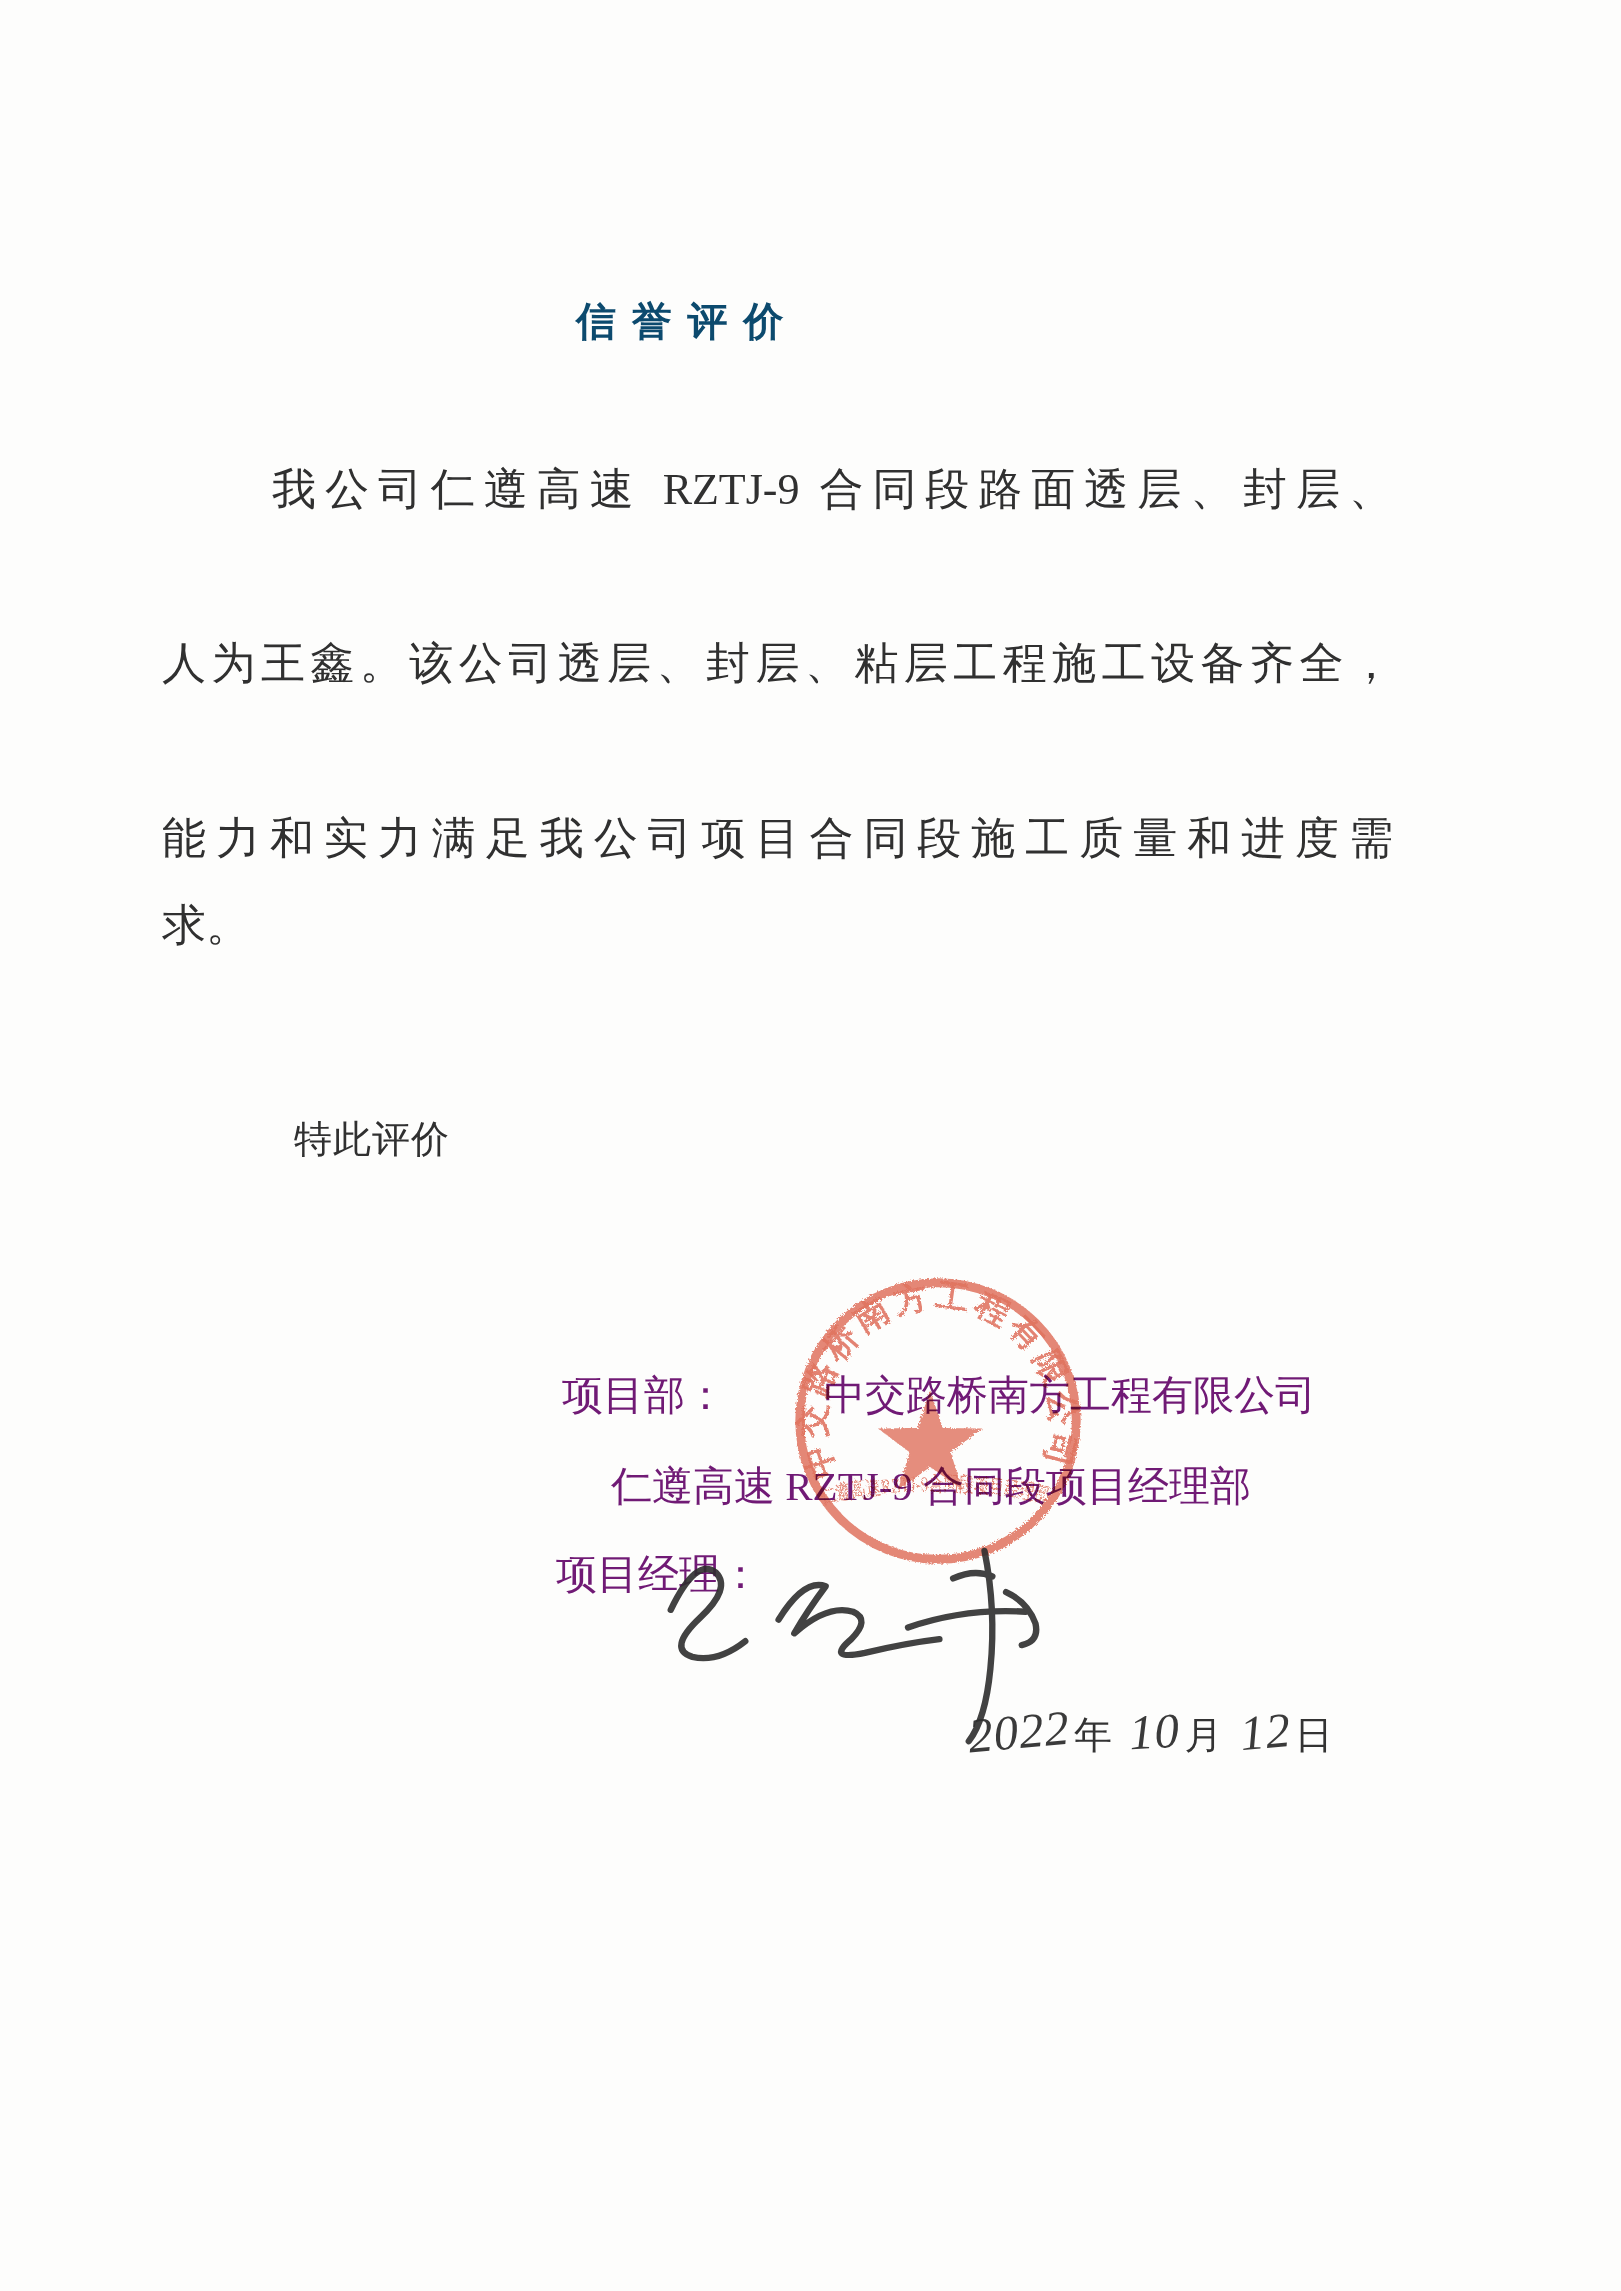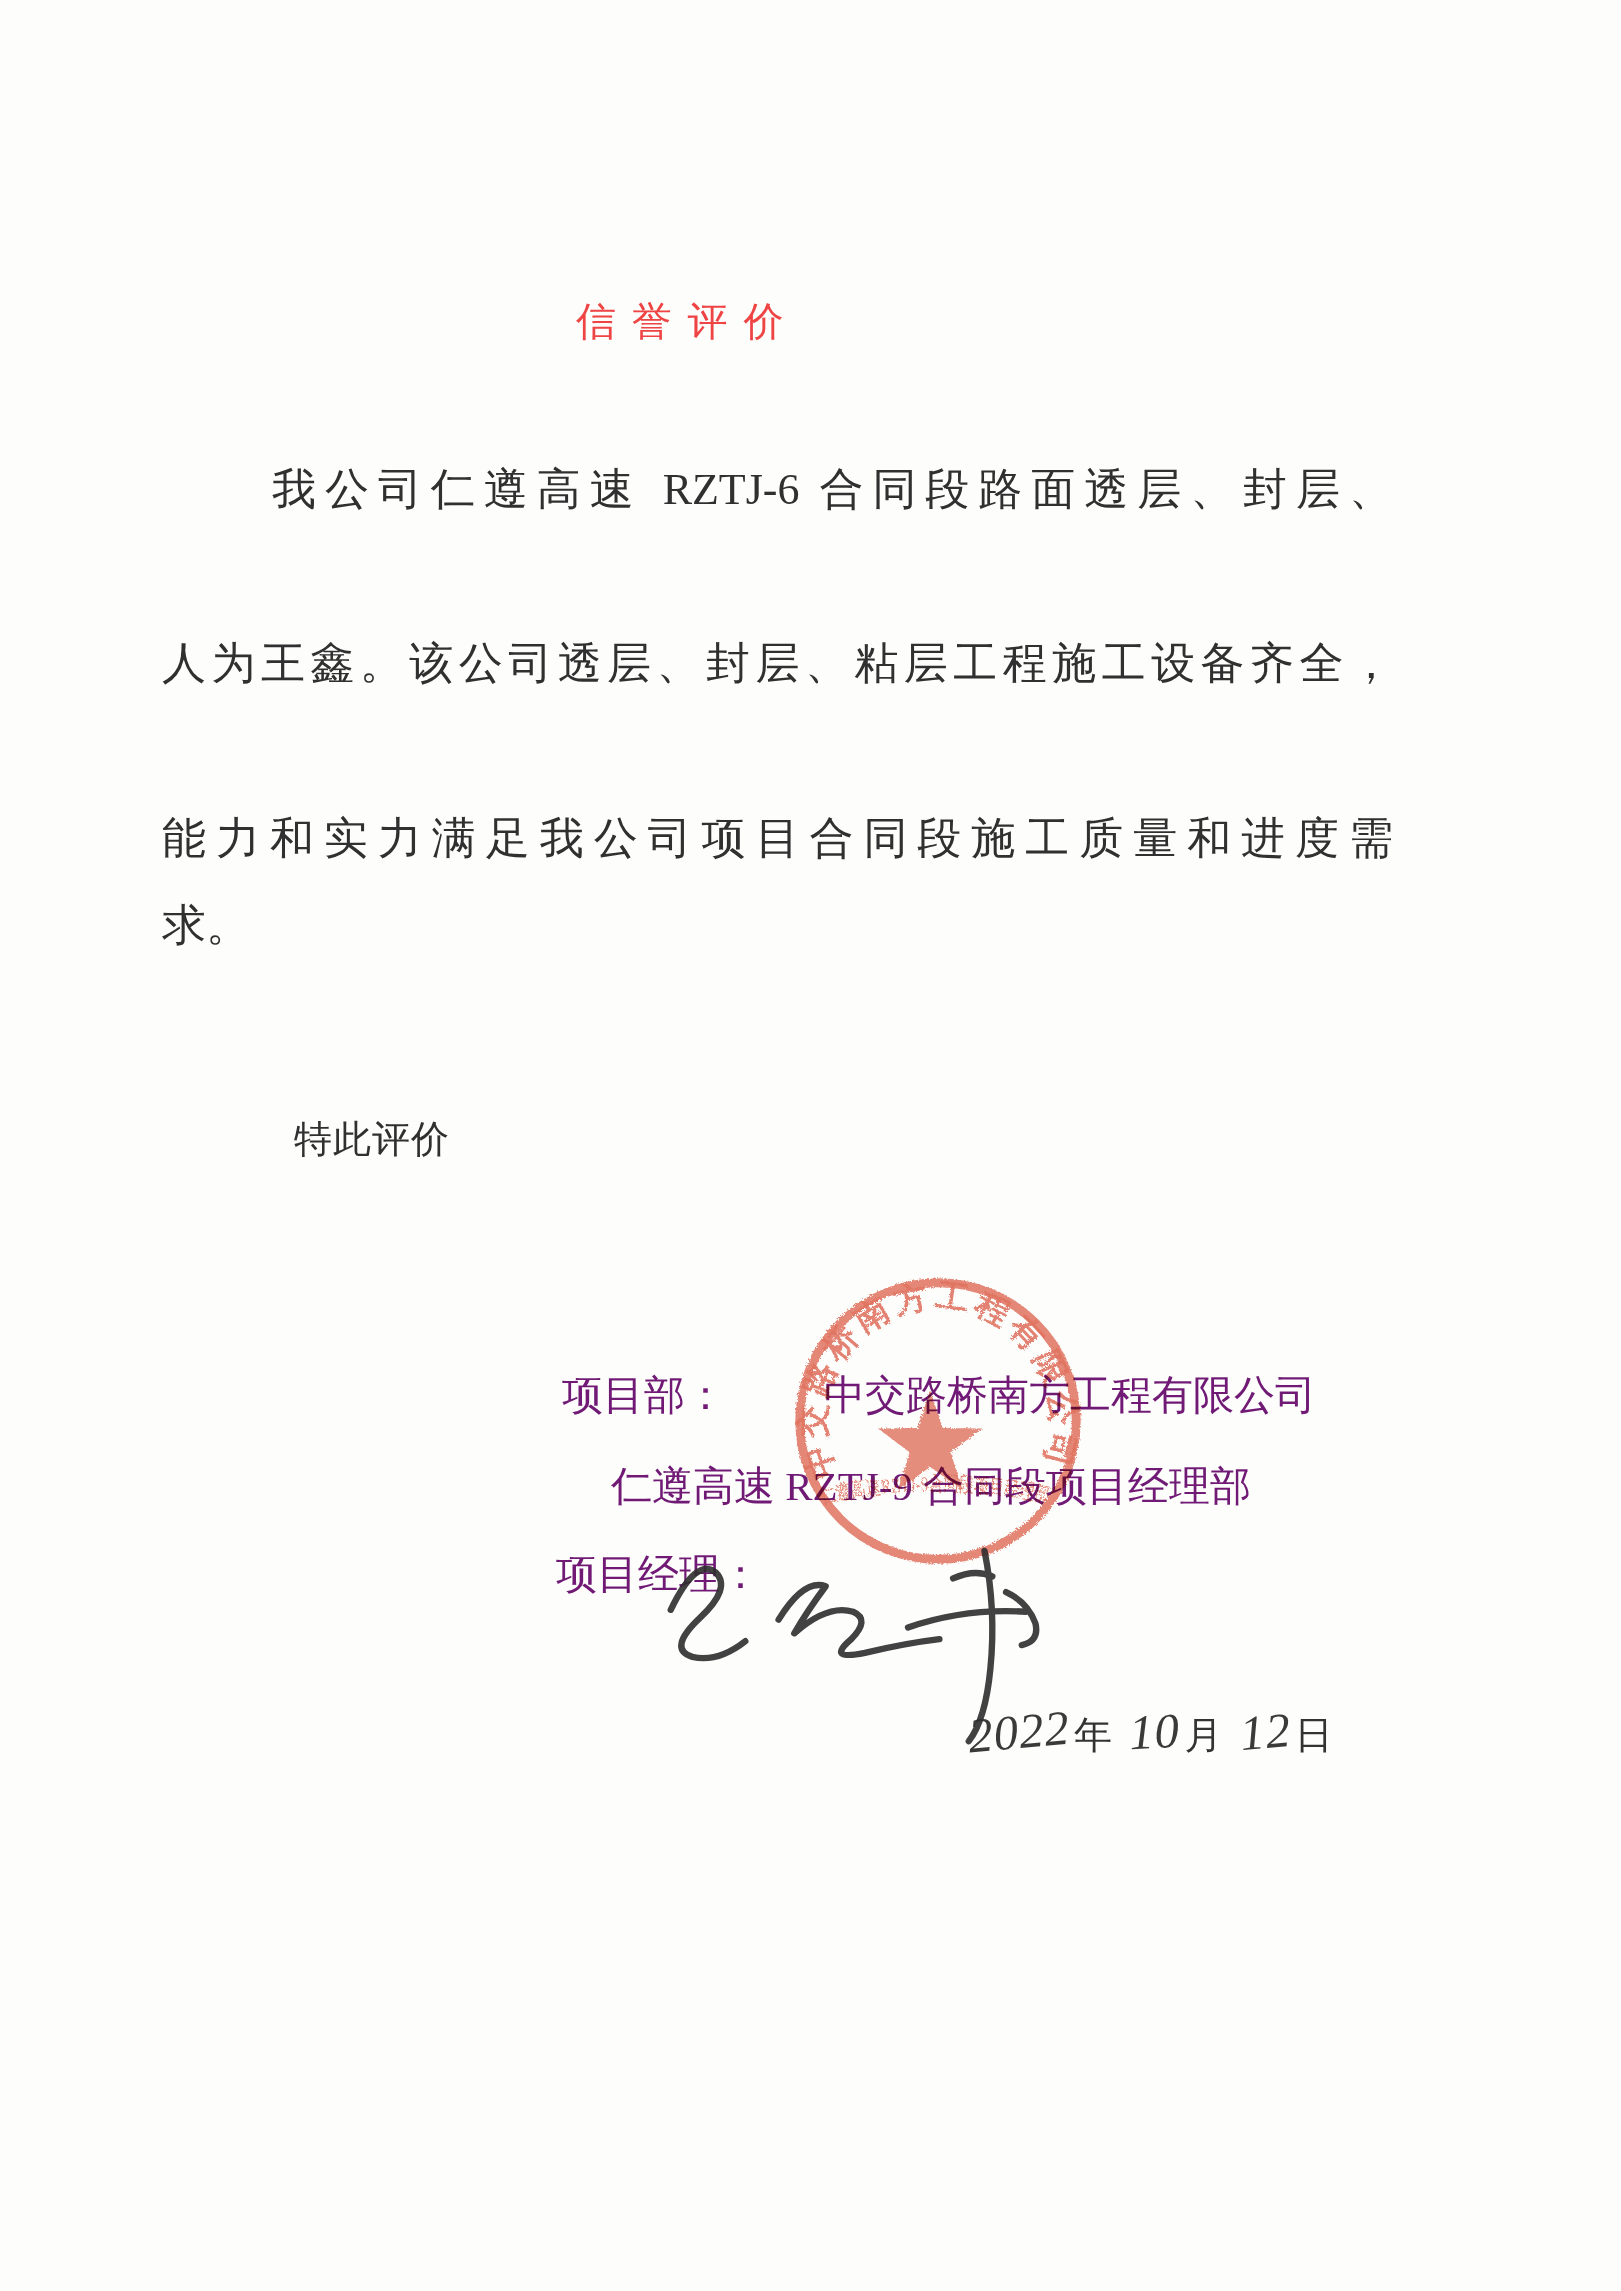--- a/index.html
+++ b/index.html
@@ -7,21 +7,21 @@
     position:relative;
     width:1621px;height:2292px;
     margin:0 auto;
     background:#fdfdfc;
     font-family:"Liberation Serif","DejaVu Serif",serif;
     color:#2f2f2f;
     overflow:hidden;
   }
   .doc-title{
     position:absolute;left:576px;top:294px;
-    font-size:40px;letter-spacing:2.9px;font-weight:400;color:#ef4444;
+    font-size:40px;letter-spacing:2.9px;font-weight:700;color:#0c4a6e;
     white-space:nowrap;
   }
   .bline{
     position:absolute;left:162px;width:1231px;
     font-size:44px;line-height:1.18;color:#303030;
     text-align:justify;text-align-last:justify;
     box-sizing:border-box;white-space:normal;
   }
   .bline.indent{padding-left:110px;}
   .bline.last{text-align:left;text-align-last:left;}
@@ -59,21 +59,21 @@
     position:absolute;left:659px;top:1541px;z-index:4;
   }
 </style>
 </head>
 <body>
 
 <div class="page">
 
   <div class="doc-title">信 誉 评 价</div>
 
-  <div class="bline indent" style="top:464px">我公司仁遵高速 RZTJ-6 合同段路面透层、封层、</div>
+  <div class="bline indent" style="top:464px">我公司仁遵高速 RZTJ-9 合同段路面透层、封层、</div>
 
 
   <div class="bline" style="top:638px">人为王鑫。该公司透层、封层、粘层工程施工设备齐全，</div>
 
 
   <div class="bline" style="top:813px">能力和实力满足我公司项目合同段施工质量和进度需</div>
 
   <div class="bline last" style="top:900px">求。</div>
 
   <div class="closing">特此评价</div>

